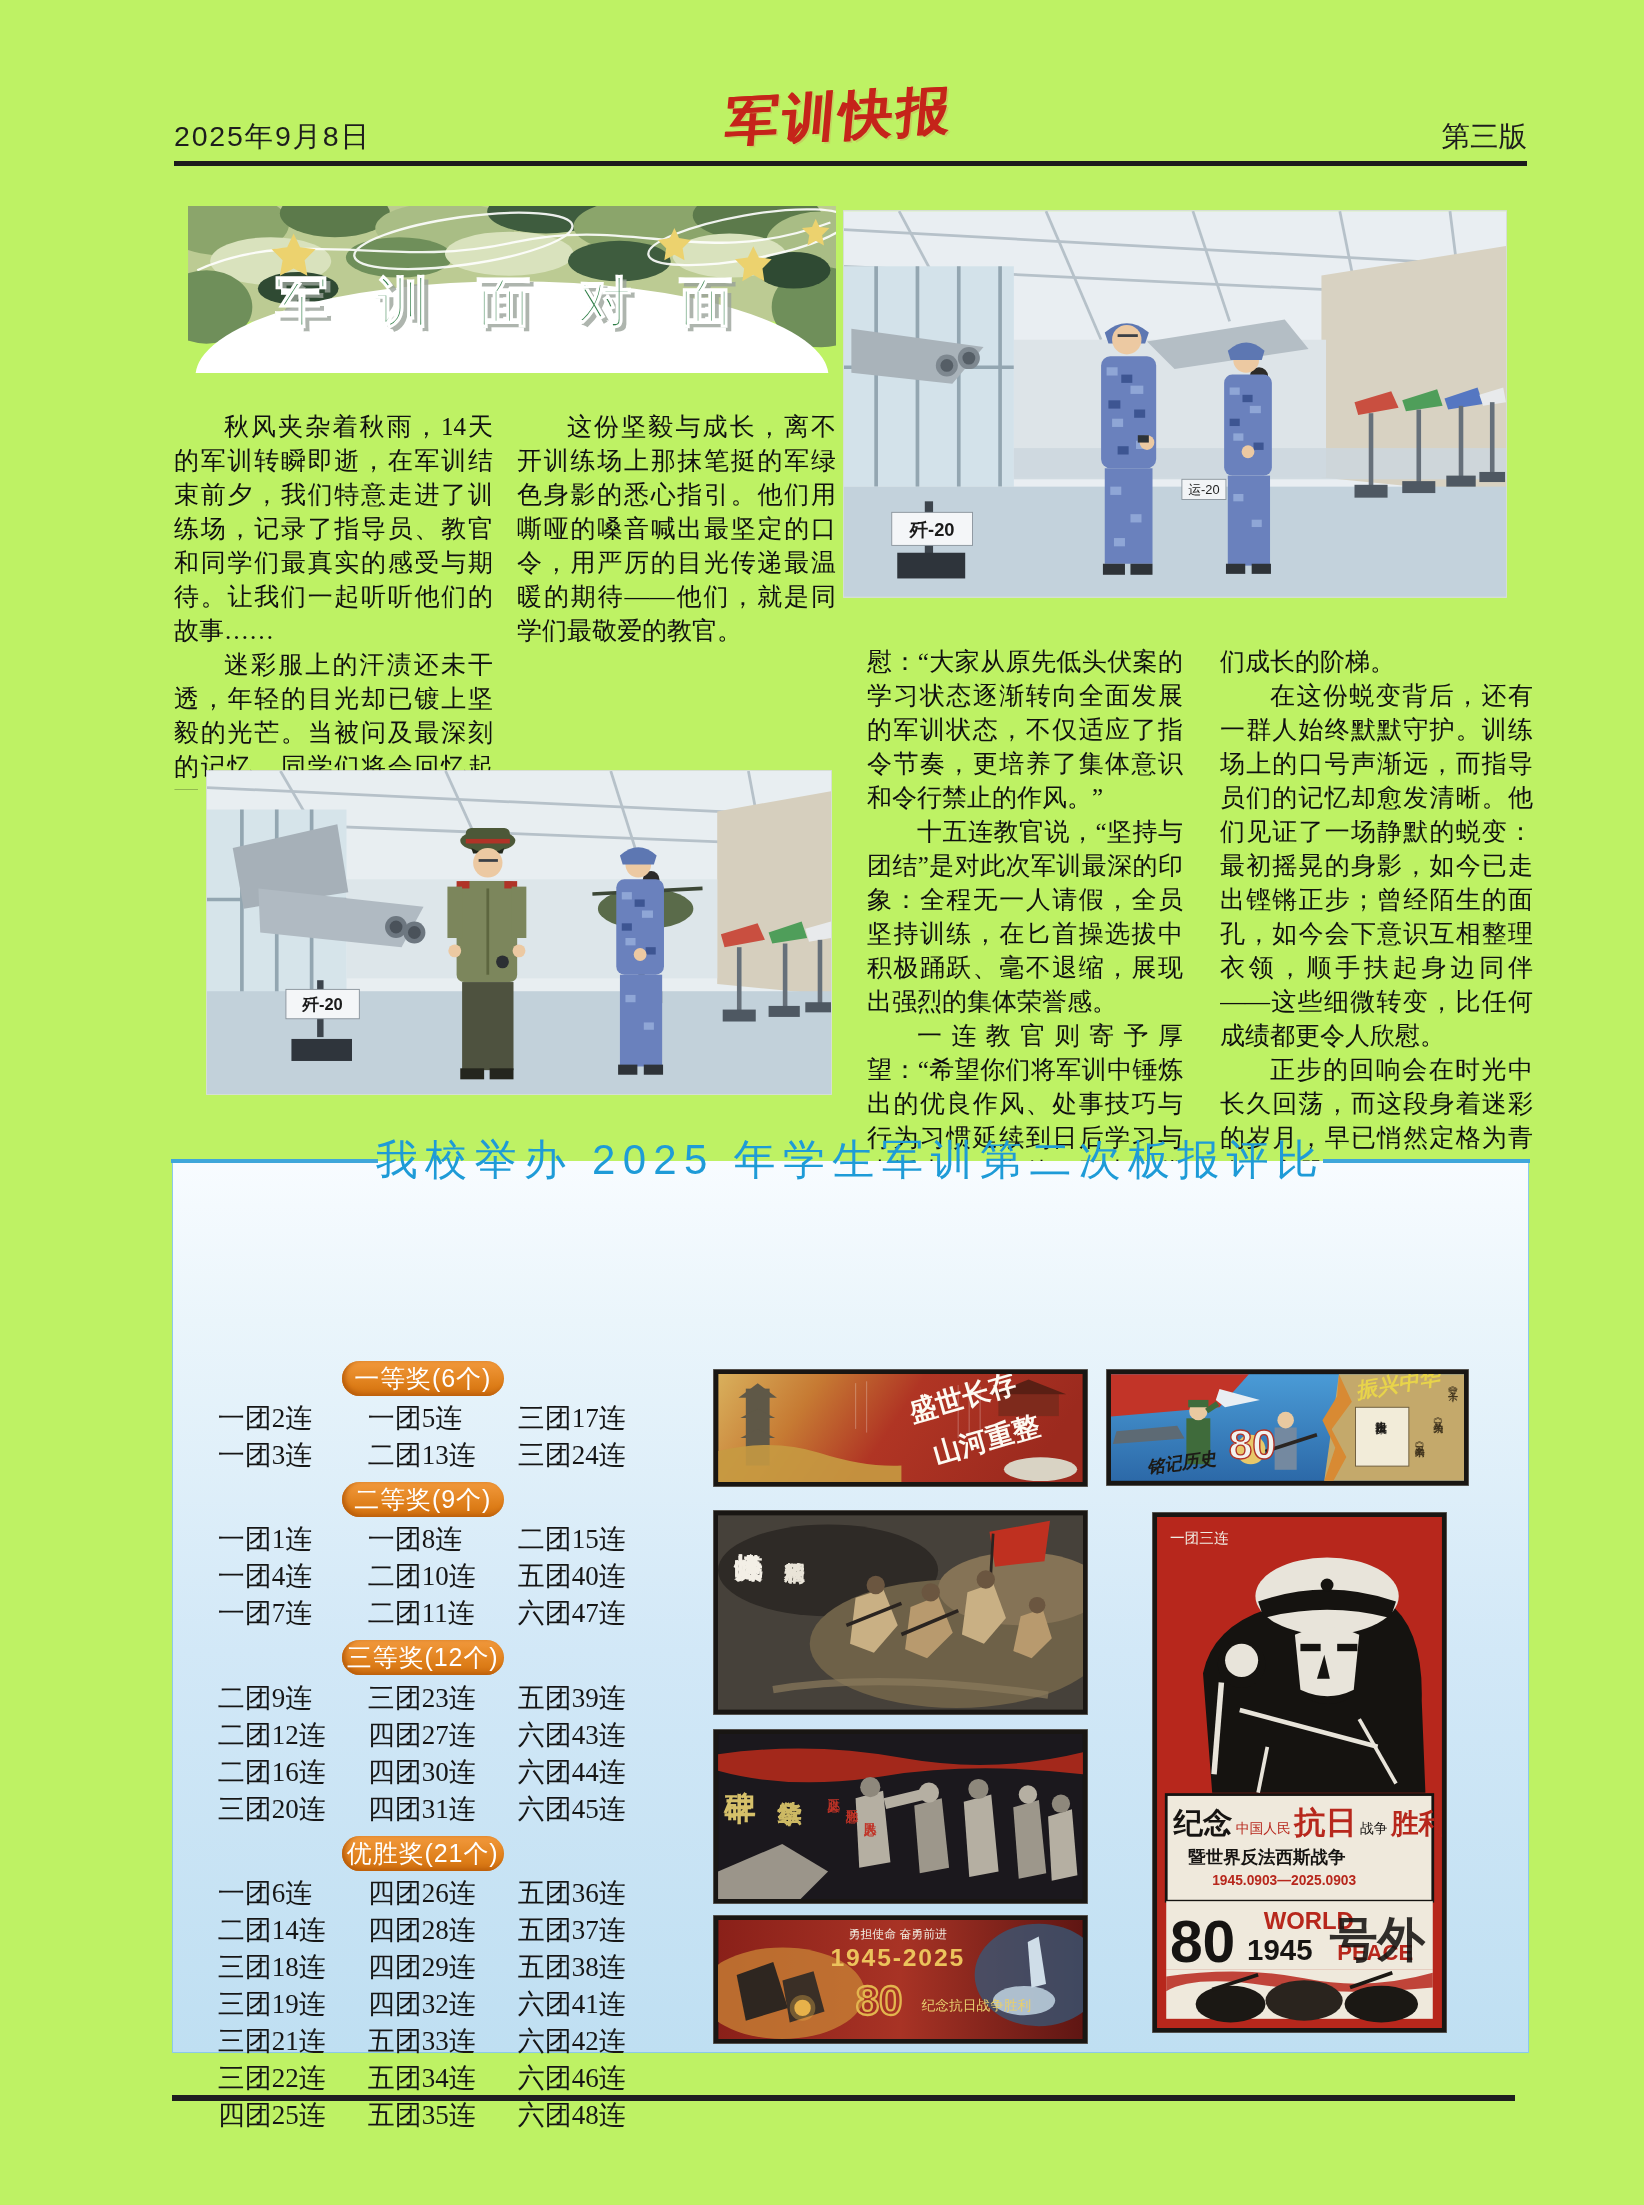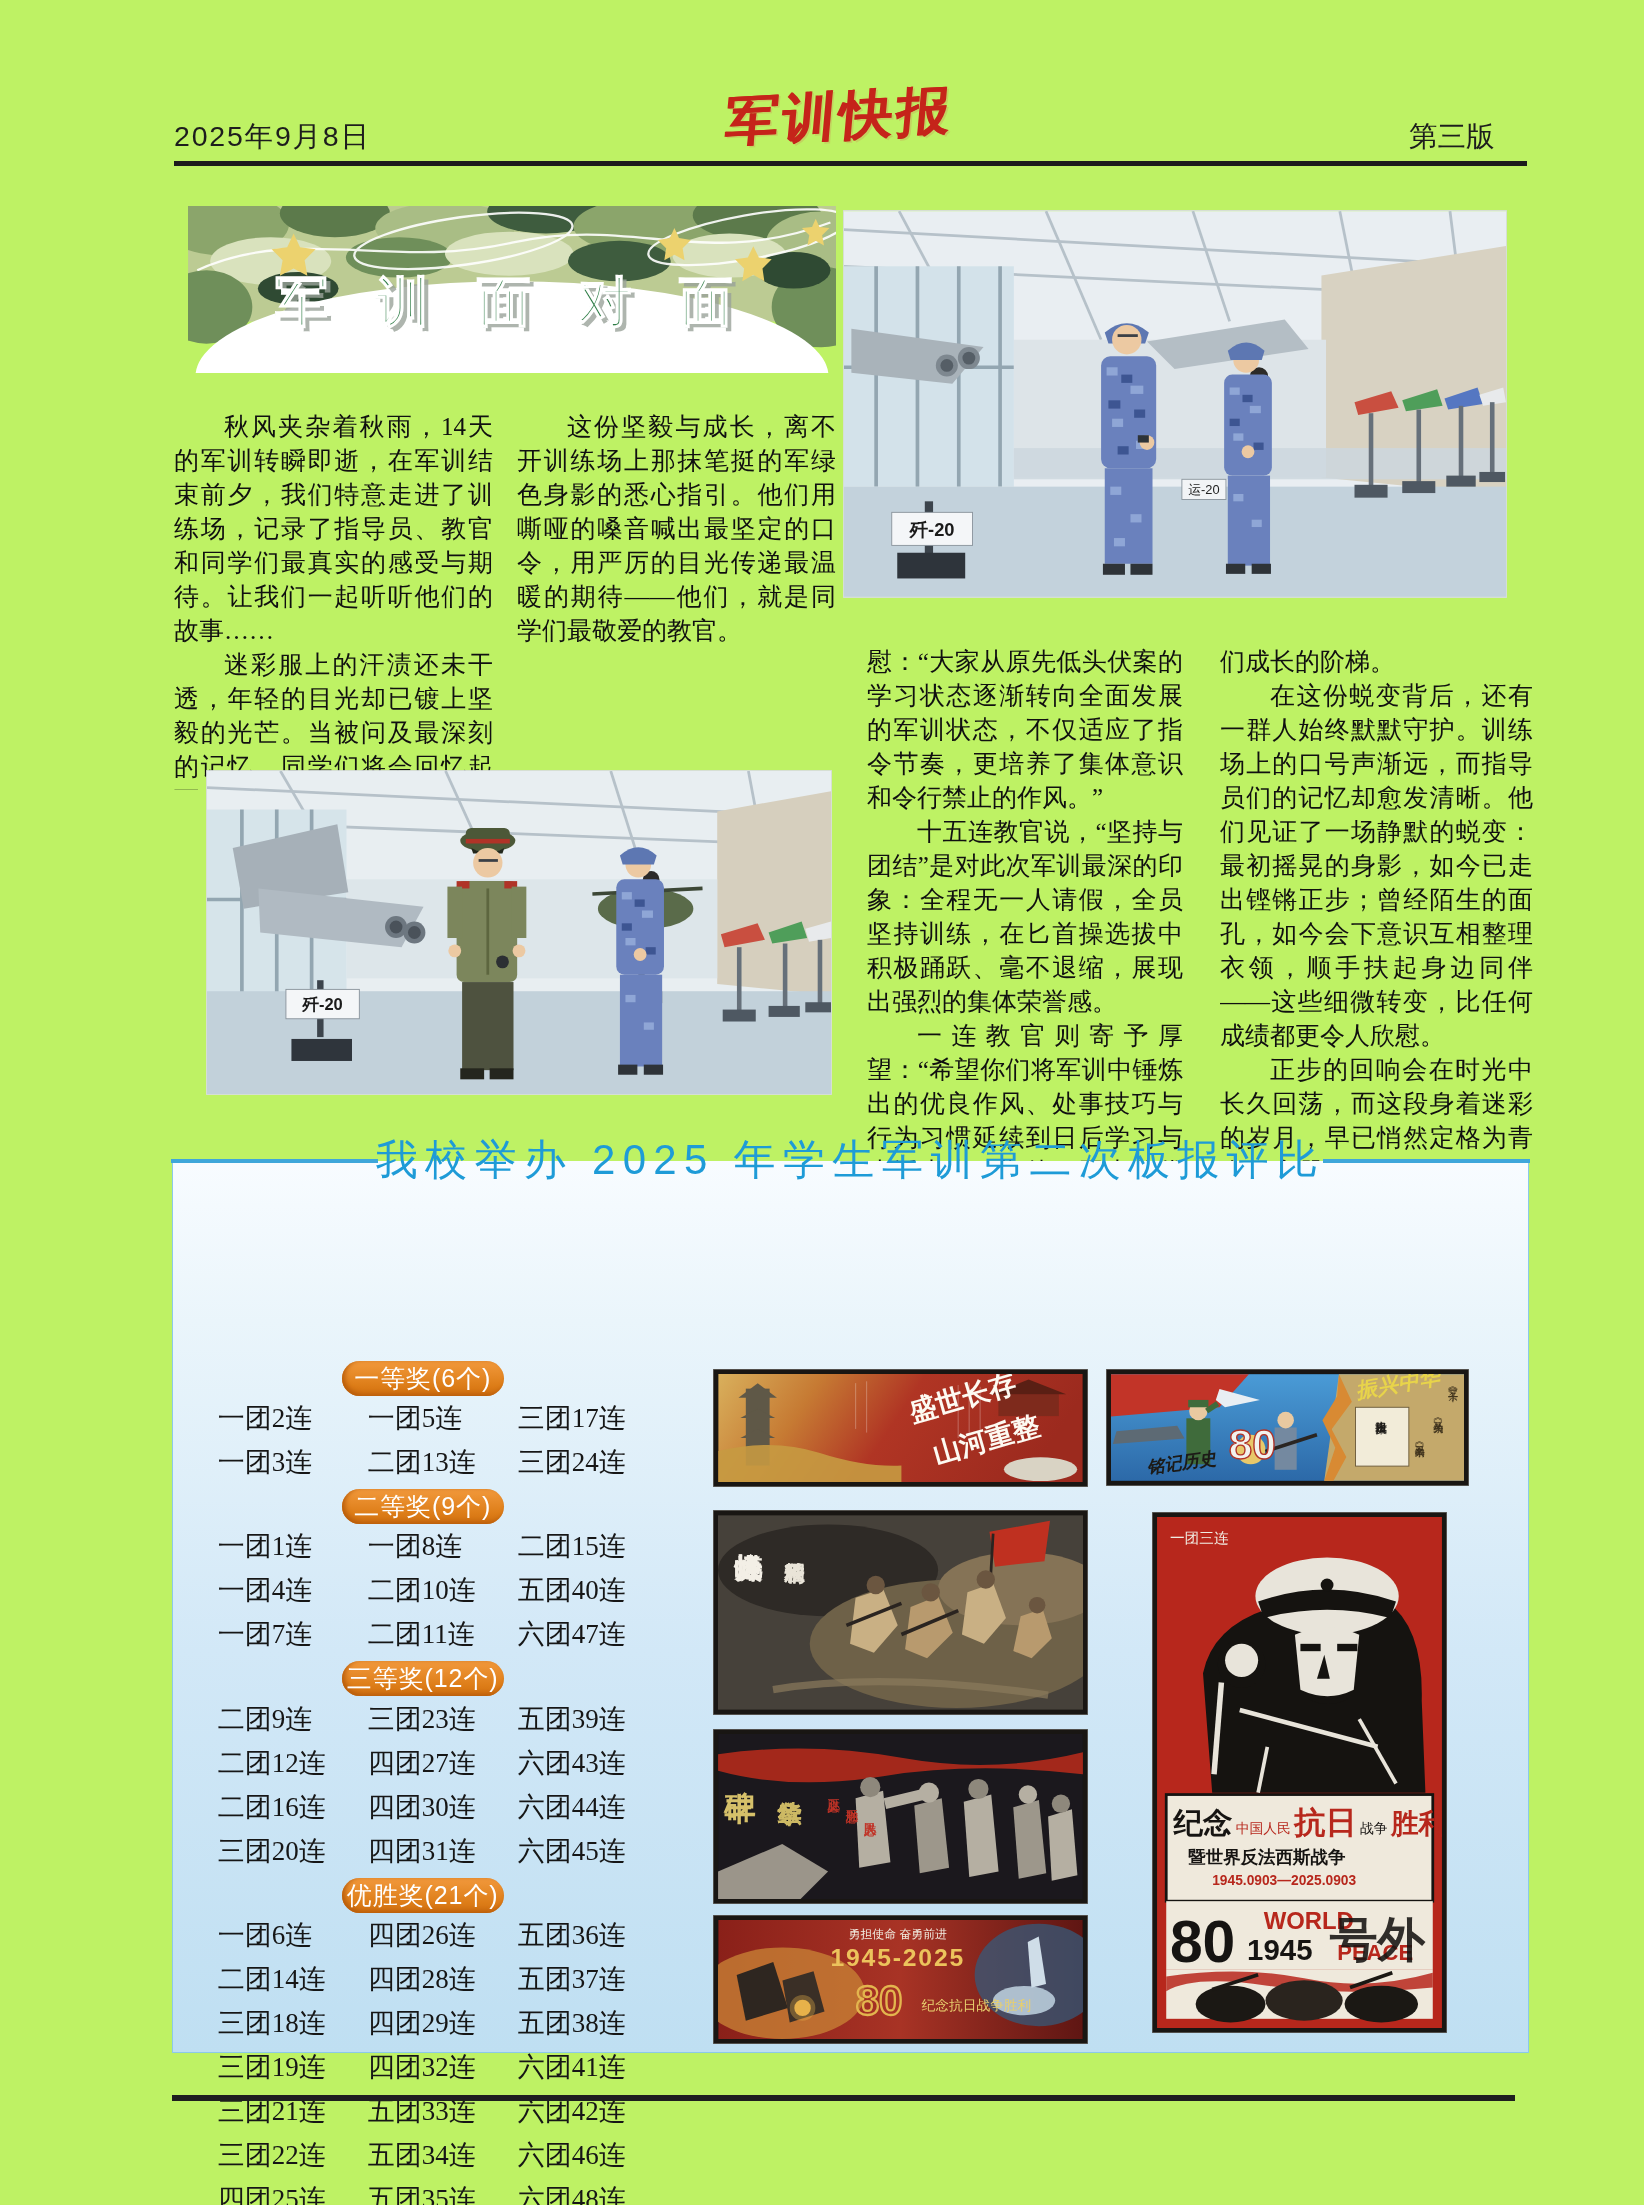--- a/index.html
+++ b/index.html
@@ -3,21 +3,21 @@
 <meta charset="utf-8">
 <style>
   html,body{margin:0;padding:0;background:#ffffff;}
   #page{position:relative;width:1645px;height:2206px;background:#bef264;overflow:hidden;
         font-family:"Liberation Serif","DejaVu Serif",serif;color:#151515;}
   .abs{position:absolute;}
 
   
   .hdr-date{left:174px;top:118px;font-family:"Liberation Sans","DejaVu Sans",sans-serif;
             font-size:28.5px;letter-spacing:1.8px;color:#1d1d1d;}
-  .hdr-edition{left:1409px;top:118px;width:118px;text-align:left;
+  .hdr-edition{left:1409px;top:118px;width:118px;text-align:right;
             font-family:"Liberation Sans","DejaVu Sans",sans-serif;font-size:28.5px;color:#1d1d1d;}
   .masthead{left:707px;top:81px;width:266px;text-align:center;color:#c5241a;
             font-weight:bold;font-size:53px;letter-spacing:3.7px;
             transform:skewX(-8deg) rotate(-3deg);
             text-shadow:1.8px 1.8px 0 #d9584e33, -0.9px 0 0 #c5241a;}
   .hdr-rule{left:174px;top:161px;width:1353px;height:4.6px;background:#1c1c1c;}
   .btm-rule{left:172px;top:2095px;width:1343px;height:5.5px;background:#1f1f1f;}
 
   
   .banner{left:188px;top:206px;width:648px;height:167px;}
@@ -53,21 +53,21 @@
 
   
   .awards{position:absolute;left:14.7px;top:200px;width:533px;}
   .award-group{margin-bottom:13px;}
   .award-pill{margin-left:154px;width:162px;height:35px;margin-bottom:9.2px;
          border-radius:20px;display:flex;align-items:center;justify-content:center;
          background:linear-gradient(180deg,#f29a3d 0%,#dd7d18 70%,#d06f10 100%);
          box-shadow:inset 2.8px -1.8px 5.5px #b85c0a;
          color:#ffffff;font-family:"Liberation Sans","DejaVu Sans",sans-serif;
          font-weight:normal;font-size:25px;letter-spacing:0.9px;}
-  .award-rows{display:grid;grid-template-columns:150px 150px 1fr;row-gap:17px;
+  .award-rows{display:grid;grid-template-columns:150px 150px 1fr;row-gap:10px;
          padding-left:30px;font-size:27px;line-height:27px;color:#161616;}
 
   
   .poster{position:absolute;border:4.6px solid #191613;background:#0c0b0a;
           box-shadow:0 0 0 0.9px #44403a;}
   .poster svg{display:block;}
   #posterA{left:714px;top:1370px;}
   #posterB{left:1107px;top:1370px;}
   #posterC{left:714px;top:1511px;}
   #posterD{left:714px;top:1730px;}

